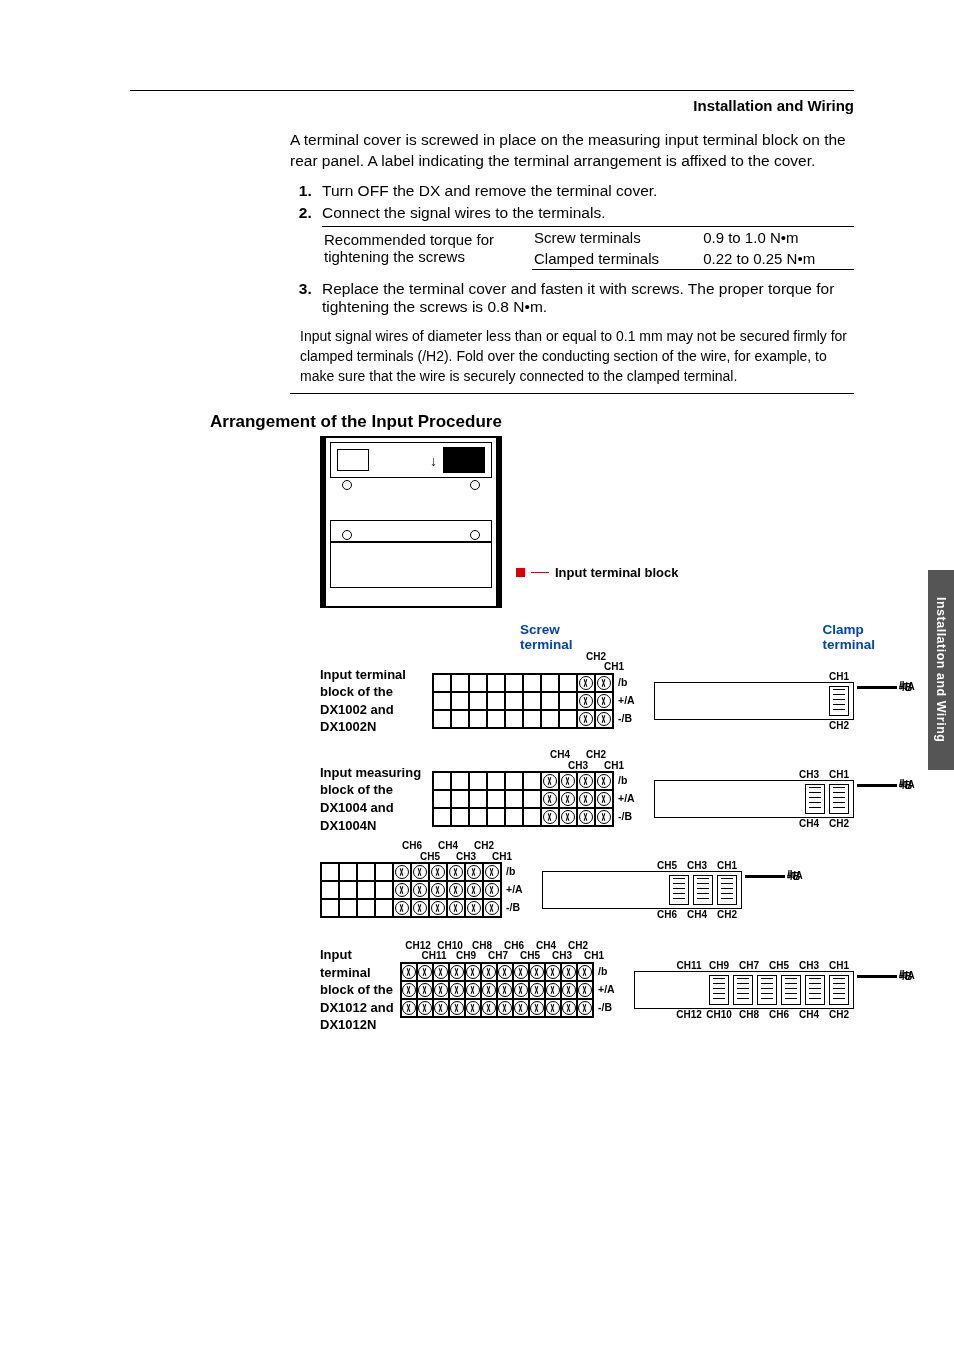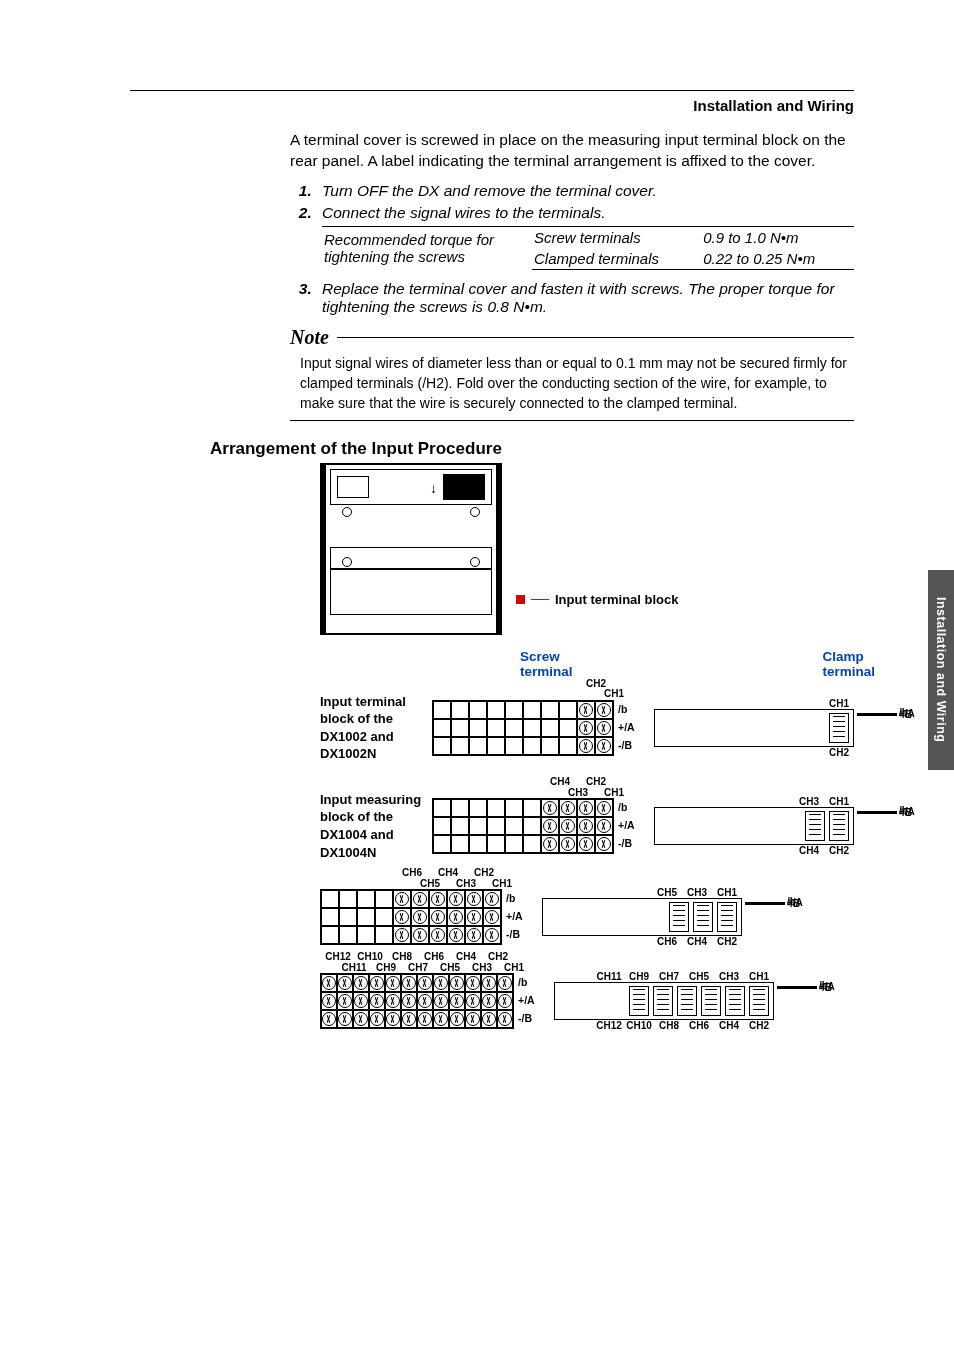--- a/index.html
+++ b/index.html
@@ -28,21 +28,21 @@
     margin-bottom: 16px;
   }
   h2.section {
     font-size: 19px;
     font-weight: bold;
     margin: 0 0 4px 80px;
   }
   .body-indent { margin-left: 160px; }
   .para { margin: 0 0 10px 0; line-height: 1.35; }
   ol.steps { margin: 6px 0 10px 0; padding-left: 26px; }
-  ol.steps li { margin-bottom: 4px; padding-left: 6px; font-style: italic; }
+  ol.steps li { margin-bottom: 4px; padding-left: 6px; }
   ol.steps li::marker { font-weight: bold; }
   table.torque {
     border-collapse: collapse;
     width: 100%;
     font-size: 15px;
     margin: 4px 0 10px 0;
   }
   table.torque td { padding: 2px 8px 2px 2px; }
   table.torque tr.top td { border-top: 1px solid #000; }
   table.torque tr.bot td { border-bottom: 1px solid #000; }
@@ -161,24 +161,20 @@
               </tr>
               <tr class="bot">
                 <td>Clamped terminals</td>
                 <td>0.22 to 0.25 N•m</td>
               </tr>
             </tbody>
           </table></li>
         <li>Replace the terminal cover and fasten it with screws. The proper torque for tightening the screws is 0.8 N•m.</li>
       </ol>
 
-    <div class="note-head">
-      <span>Note</span>
-        <span class="rule"></span>
-    </div>
     <div class="note-body">Input signal wires of diameter less than or equal to 0.1 mm may not be secured firmly for clamped terminals (/H2). Fold over the conducting section of the wire, for example, to make sure that the wire is securely connected to the clamped terminal.</div>
     <div class="note-end"></div>
   </div>
 
   <h2 class="arr-title">Arrangement of the Input Procedure</h2>
 
   <div class="diagram-area">
     <div style="display:flex; align-items:center; gap:14px;">
       <div class="rear-panel">
         <div class="rp-top">
@@ -531,20 +527,21 @@
               <div>
                 <span>+/A</span>
               </div>
               <div>
                 <span>-/B</span>
               </div>
             </div>
           </div>
         </div>
         <div class="row">
+          <div class="label">Input terminal block of the DX1012 and DX1012N</div>
           <div class="screw-wrap">
             <div class="screw-block">
               <div class="srow">
                 <div class="cell" style="width: 16px;">
                   <span class="scr-circ"></span>
                 </div>
                 <div class="cell" style="width: 16px;">
                   <span class="scr-circ"></span>
                 </div>
                 <div class="cell" style="width: 16px;">

